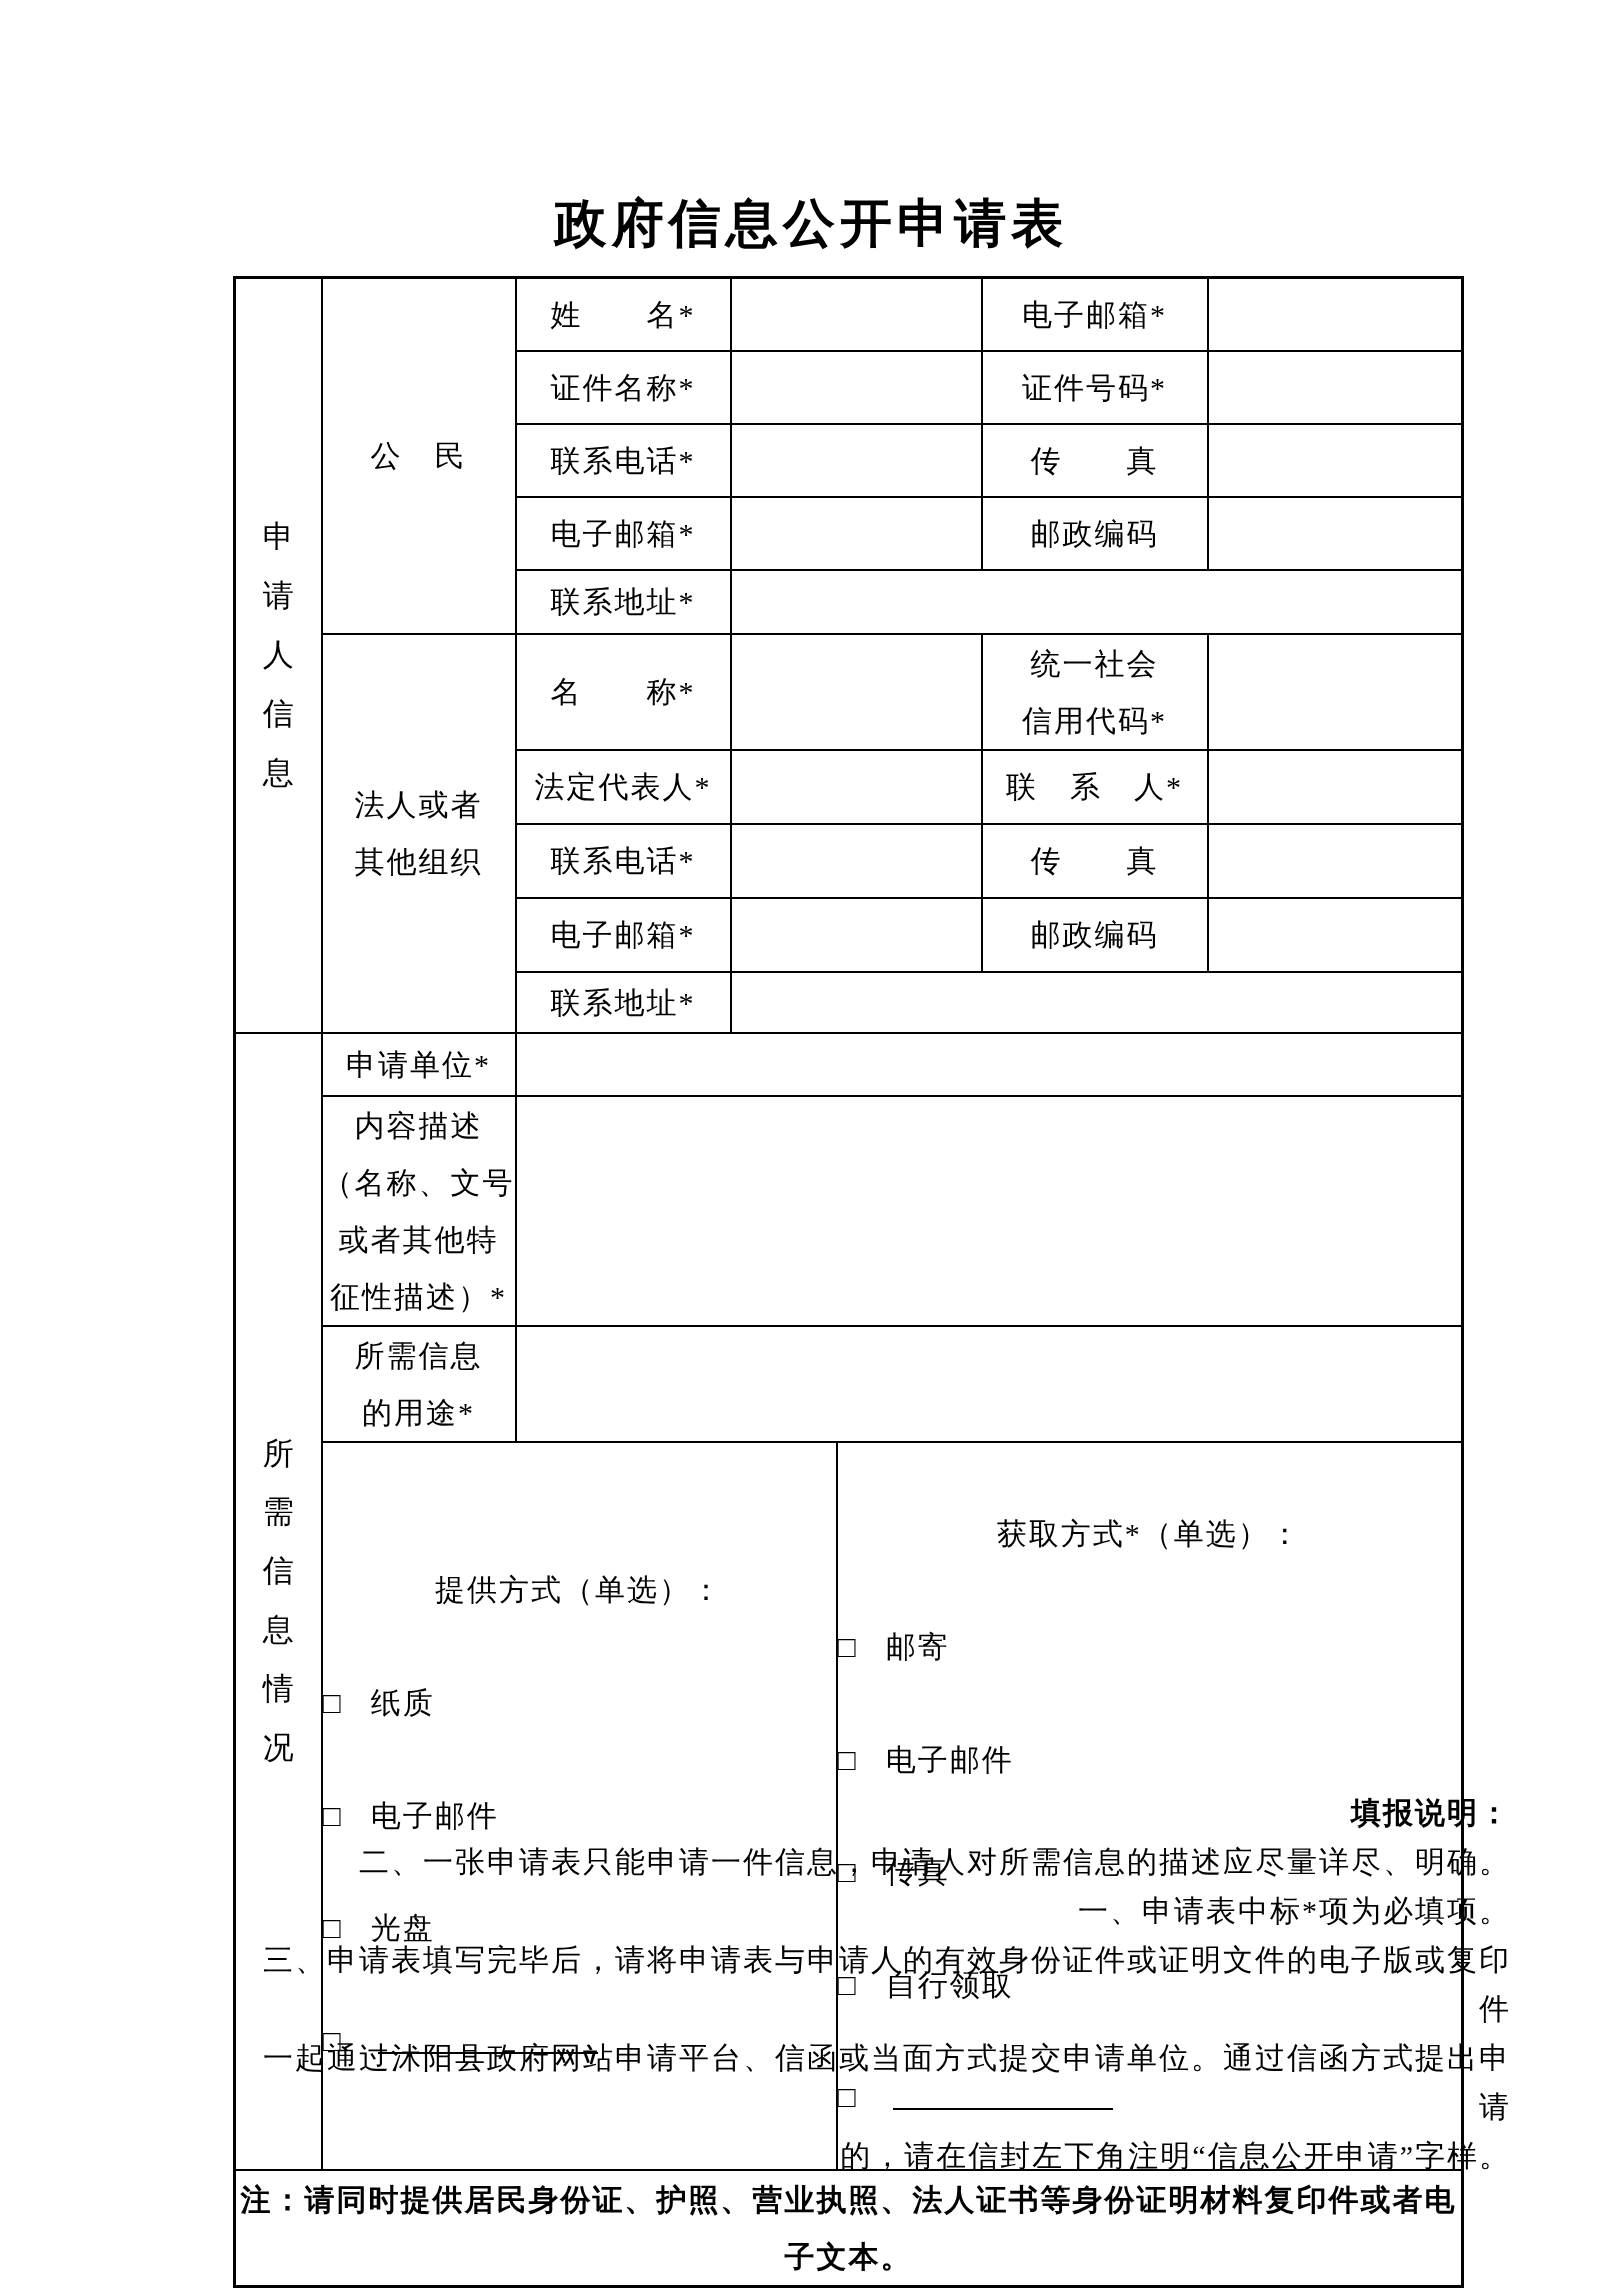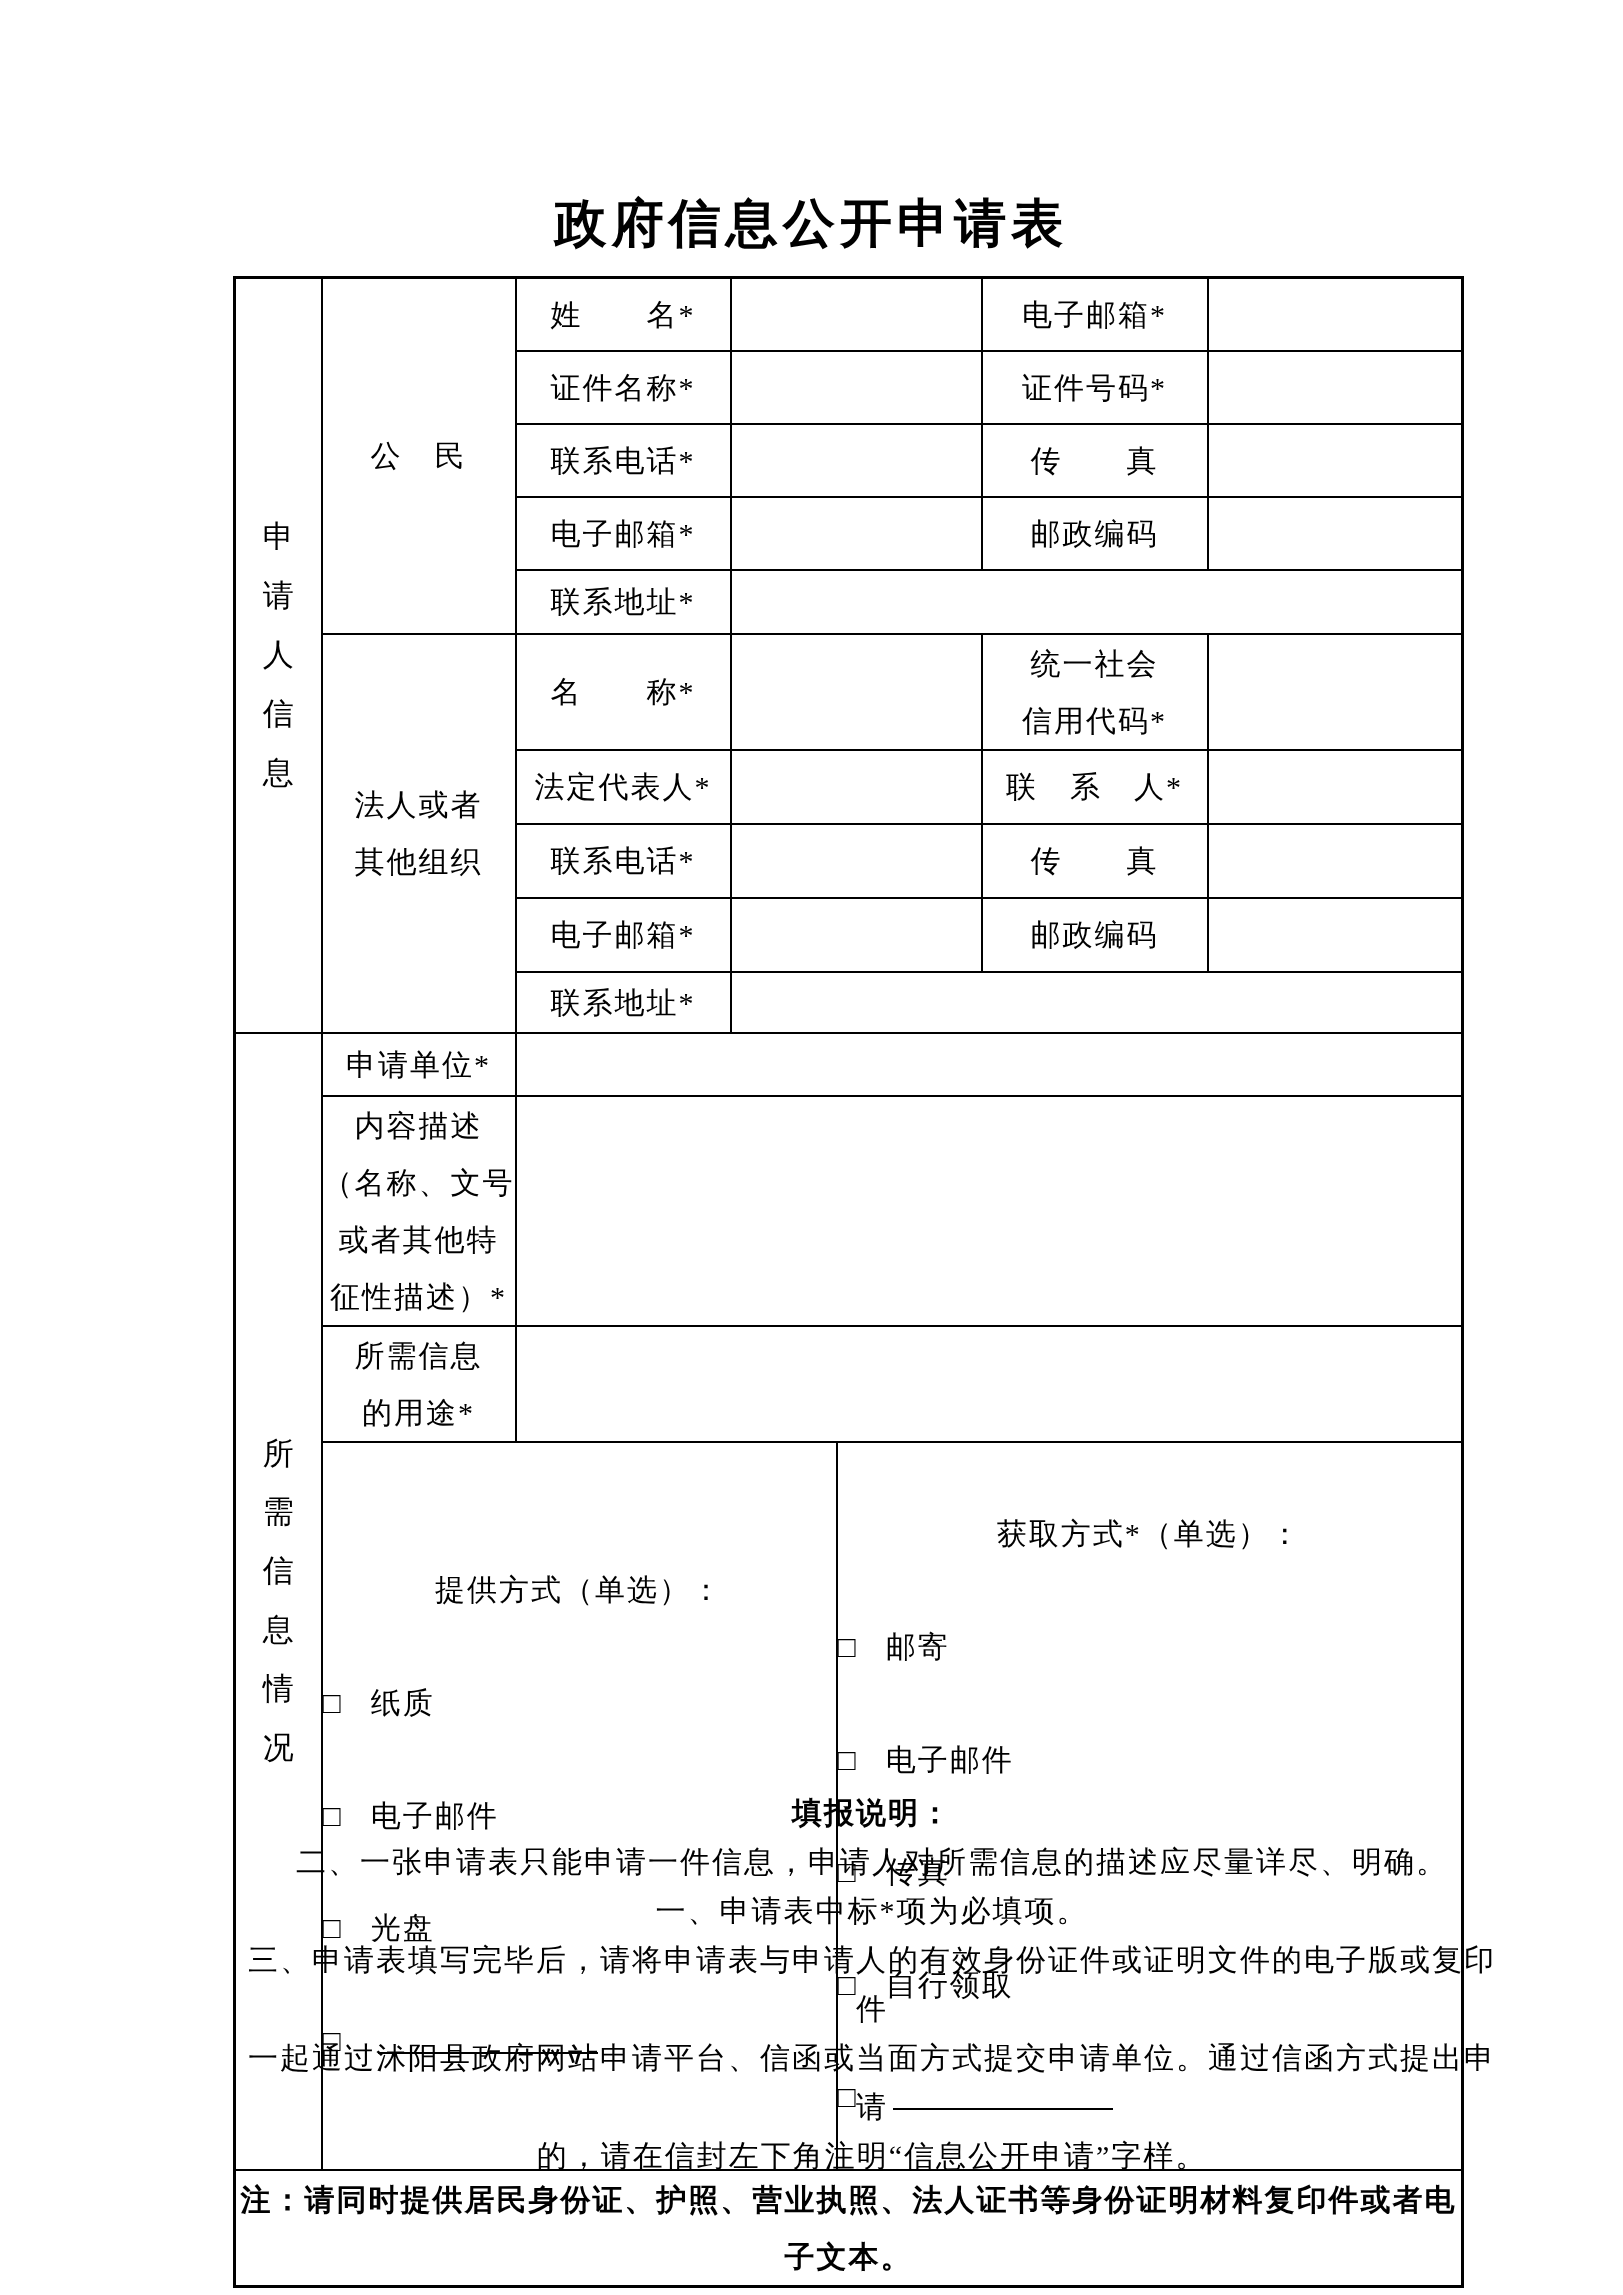--- a/index.html
+++ b/index.html
@@ -38,21 +38,21 @@
   .cb-box{display:inline-block;margin-right:28px;}
   .blank{display:inline-block;width:220px;height:24.5px;border-bottom:2.6px solid #000;margin-left:7.7px;}
   
   .note{
     font-family:"Liberation Sans","DejaVu Sans",sans-serif;font-weight:bold;
     text-align:left;padding-left:14.3px;font-size:29px;letter-spacing:1px;line-height:1.4;
   }
   
   .instr{
     position:absolute;left:233px;top:1788px;width:1278px;
-    font-size:30px;line-height:49px;letter-spacing:2px;text-align:center;
+    font-size:30px;line-height:49px;letter-spacing:2px;text-align:right;
   }
   .instr .heading{font-weight:bold;}
 </style>
 </head>
 <body>
 
 <div class="page">
 
   <div class="title">政府信息公开申请表</div>
 

